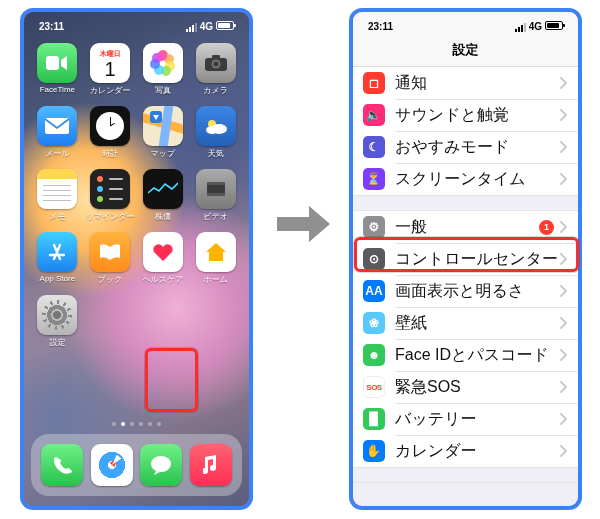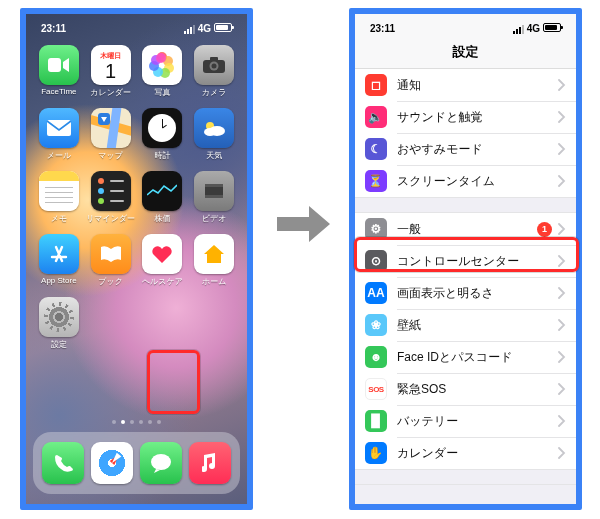--- a/index.html
+++ b/index.html
@@ -1,18 +1,18 @@
 <!DOCTYPE html>
 <html><head>
 <meta charset="utf-8">
 <style>
   *{margin:0;padding:0;box-sizing:border-box;-webkit-font-smoothing:antialiased;}
   body{background:#fff;font-family:-apple-system,"Hiragino Sans","Hiragino Kaku Gothic ProN",sans-serif;width:600px;height:519px;overflow:hidden;}
   .stage{position:relative;width:600px;height:519px;background:#fff;}
-  .shot{position:absolute;border:6px solid #3b82f6;background:#ec4899;border-radius:2px;overflow:hidden;}
+  .shot{position:absolute;border:4px solid #3b82f6;background:#ec4899;border-radius:13px;overflow:hidden;}
   .left{left:20px;top:8px;width:233px;height:502px;}
   .right{left:349px;top:8px;width:233px;height:502px;}
   .arrow{position:absolute;left:275px;top:200px;color:#8f8f8f;}
   
   .wall{position:absolute;inset:0;background:
     radial-gradient(circle at 28% 38%, #ffe0a3 0%, #ffb960 14%, rgba(255,185,96,0) 28%),
     radial-gradient(circle at 68% 60%, #efb0d6 0%, #d48bbf 18%, rgba(212,139,191,0) 34%),
     radial-gradient(circle at 82% 25%, #4f5b8c 0%, rgba(79,91,140,0) 30%),
     radial-gradient(circle at 15% 82%, #6c7aa3 0%, rgba(108,122,163,0) 30%),
     linear-gradient(160deg,#374362 0%,#5c688c 35%,#b38c9a 60%,#5a5e7c 100%);}
@@ -99,21 +99,21 @@
   .maps-pin{position:absolute;left:7px;top:5px;width:12px;height:12px;background:#2b7de0;border-radius:3px;display:flex;align-items:center;justify-content:center;}
   .maps-pin::after{content:"";width:0;height:0;border-left:3px solid transparent;border-right:3px solid transparent;border-top:5px solid #fff;}
   
   .r-wrap{position:absolute;inset:0;background:#f0eff5;}
   .r-head{background:#f8f8f9;border-bottom:1px solid #ddd;}
   .r-title{text-align:center;font-size:13px;font-weight:600;padding:7px 0;}
   .r-list{background:#fff;}
   .r-row{display:flex;align-items:center;height:32px;padding:0 10px 0 10px;position:relative;}
   .r-row+.r-row::before{content:"";position:absolute;left:42px;right:0;top:0;height:1px;background:#e4e4e6;}
   .r-ic{width:22px;height:22px;border-radius:5px;margin-right:10px;display:flex;align-items:center;justify-content:center;color:#fff;font-size:12px;font-weight:700;flex:0 0 22px;}
-  .r-lbl{flex:1;font-size:12px;color:#111;}
+  .r-lbl{flex:1;font-size:16px;color:#111;}
   .r-chev{color:#c7c7cc;}
   .r-gap{height:16px;background:#f0eff5;border-top:1px solid #e4e4e6;border-bottom:1px solid #e4e4e6;}
   .r-badge{min-width:15px;height:15px;border-radius:8px;background:#ff3b30;color:#fff;font-size:9px;font-weight:600;display:flex;align-items:center;justify-content:center;margin-right:6px;padding:0 4px;}
   .hi.h-gen{left:354px;top:237px;width:225px;height:35px;}
   
   .ic-red{background:#ff3b30}.ic-pink{background:#ff2d78}.ic-purple{background:#5856d6}
   .ic-purple2{background:#7d3cff}.ic-grey{background:#8e8e93}.ic-dkgrey{background:#5a5a5e}
   .ic-blue{background:#007aff}.ic-cyan{background:#5ac8fa}.ic-green{background:#34c759}
   .ic-sos{background:#fff;color:#ff3b30;border:1px solid #eee;font-size:8px;letter-spacing:-.5px;}
   .ic-face{background:#34c759}
@@ -188,30 +188,30 @@
       <div class="app">
           <div class="ico bg-mail">
             <svg width="26" height="18" viewBox="0 0 26 18">
               <rect x="1" y="1" width="24" height="16" rx="2" fill="#fff"></rect>
               <path d="M1 2 L13 11 L25 2" stroke="#2b8be8" stroke-width="1.6" fill="none"></path>
             </svg>
           </div>
           <span class="lbl">メール</span>
         </div>
       <div class="app">
+          <div class="ico bg-clock">
+            <div class="clk"></div>
+          </div>
+          <span class="lbl">時計</span>
+        </div>
+      <div class="app">
           <div class="ico bg-maps">
             <div class="maps-pin"></div>
           </div>
           <span class="lbl">マップ</span>
-        </div>
-      <div class="app">
-          <div class="ico bg-clock">
-            <div class="clk"></div>
-          </div>
-          <span class="lbl">時計</span>
         </div>
       <div class="app">
           <div class="ico bg-weather">
             <svg width="26" height="20" viewBox="0 0 26 20">
               <circle cx="9" cy="8" r="4" fill="#ffe04d"></circle>
               <ellipse cx="16" cy="13" rx="8" ry="5" fill="#fff"></ellipse>
               <ellipse cx="9" cy="14" rx="6" ry="4" fill="#fff"></ellipse>
             </svg>
           </div>
           <span class="lbl">天気</span>

